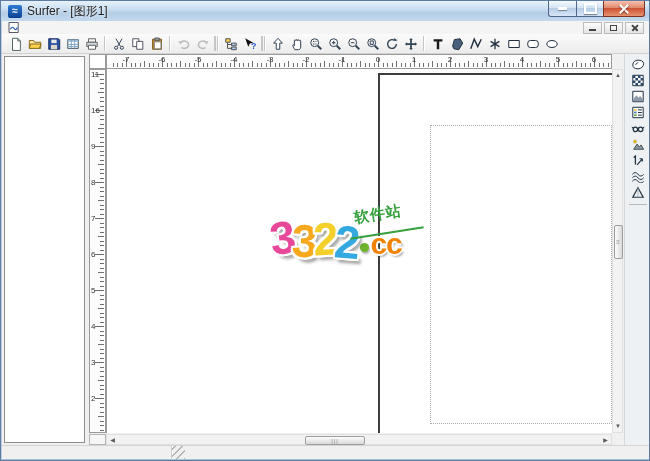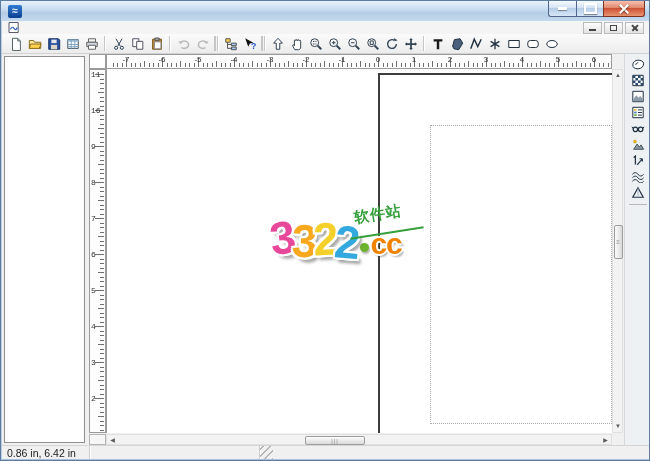--- a/index.html
+++ b/index.html
@@ -52,21 +52,21 @@
             border:1px solid #8f8f8f;box-sizing:border-box;}
   .corner{position:absolute;left:87px;top:0;width:17px;height:15px;background:#fff;border:1px solid #9a9a9a;box-sizing:border-box;}
   .corner2{position:absolute;left:87px;top:380px;width:17px;height:11px;background:#f6f6f6;border:1px solid #b5b5b5;box-sizing:border-box;}
   .hruler{position:absolute;left:104px;top:0;width:506px;height:15px;background:#fdfdfd;
           border:1px solid #9a9a9a;box-sizing:border-box;overflow:hidden;}
   .vruler{position:absolute;left:87px;top:15px;width:17px;height:364px;background:#fdfdfd;
           border:1px solid #9a9a9a;box-sizing:border-box;overflow:hidden;}
   .htick{position:absolute;bottom:1px;width:1px;background:#6f6f6f;}
   .hnum{position:absolute;top:0px;transform:translateX(-50%);font-size:8px;color:#333;}
   .vtick{position:absolute;right:1px;height:1px;background:#6f6f6f;}
-  .vnum{position:absolute;left:1px;transform:translateY(-50%);font-size:8px;color:#333;font-family:Liberation Mono, monospace;}
+  .vnum{position:absolute;left:1px;transform:translateY(-50%);font-size:8px;color:#333;}
   .canvas{position:absolute;left:104px;top:15px;width:506px;height:364px;background:#fff;
           border-left:1px solid #9a9a9a;box-sizing:border-box;overflow:hidden;}
   .page-vline{position:absolute;left:271px;top:4px;bottom:0;width:2px;background:#3d3d3d;}
   .page-hline{position:absolute;left:271px;top:4px;right:0;height:2px;background:#3d3d3d;}
   .margin-rect{position:absolute;left:323px;top:56px;width:180px;height:297px;border:1px dotted #ababab;}
   
   .watermark{position:absolute;left:163px;top:138px;width:160px;height:86px;}
   .wm-digits{position:absolute;left:0;top:8px;white-space:nowrap;}
   .wm-digit{display:inline-block;font-size:46px;line-height:46px;font-weight:bold;letter-spacing:-4px;
             text-shadow:-2px 0 #fff,2px 0 #fff,0 -2px #fff,0 2px #fff,-2px -2px #fff,2px 2px #fff,-2px 2px #fff,2px -2px #fff,4px 5px 3px rgba(60,60,60,.45);}
@@ -104,20 +104,21 @@
   svg{display:block;}
   svg *{vector-effect:non-scaling-stroke;}
 </style>
 </head>
 <body>
 
 <div id="window">
 
   <div class="titlebar">
     <div class="app-icon">≈</div>
+    <span class="title-text">Surfer - [图形1]</span>
     <div class="capbtns">
       <div class="cap min">
           <div class="glyph-min"></div>
         </div>
       <div class="cap max">
           <div class="glyph-max"></div>
         </div>
       <div class="cap close">
           <div class="glyph-x"></div>
         </div>
@@ -624,19 +625,18 @@
           <svg viewBox="0 0 16 15">
             <path d="M8 2l6 11H2z" fill="none" stroke="#234" stroke-width="1.2"></path>
             <path d="M8 2v11" stroke="#9ab" stroke-width=".8"></path>
           </svg>
         </div>
       <hr>
     </div>
   </div>
 
   <div class="statusbar">
-    <div class="st-cell st-coords">0.86 in, 6.42 in</div>
     <div class="st-cell st-blank"></div>
     <div class="st-cell st-grip"></div>
   </div>
 
   <div class="bottomedge"></div>
 </div>
 
 </body></html>

